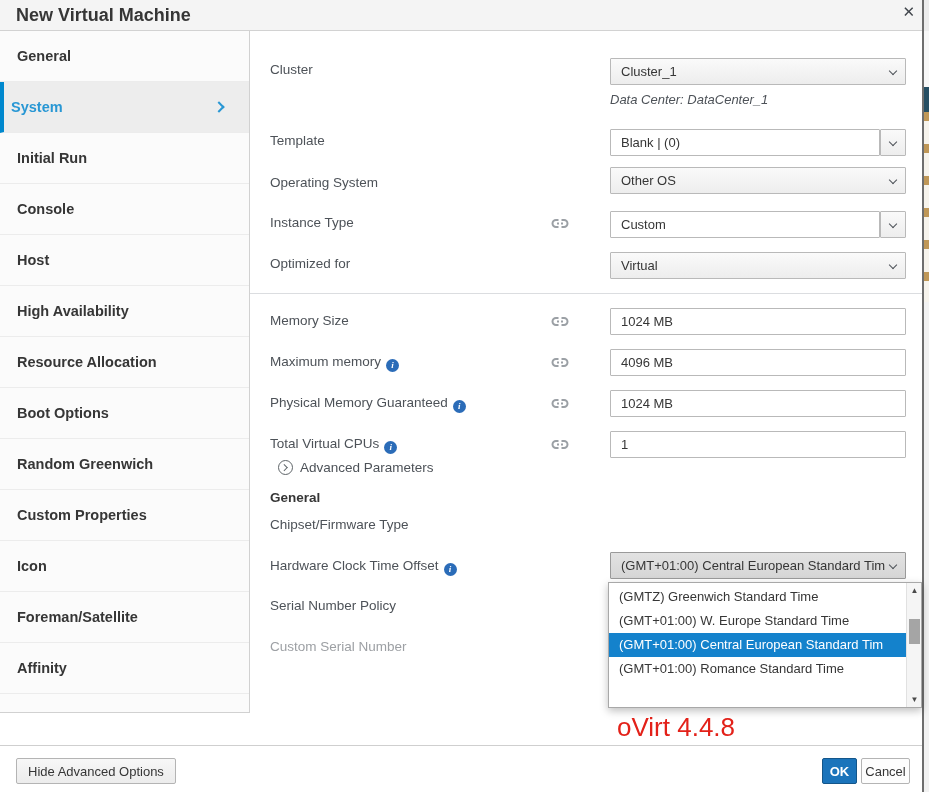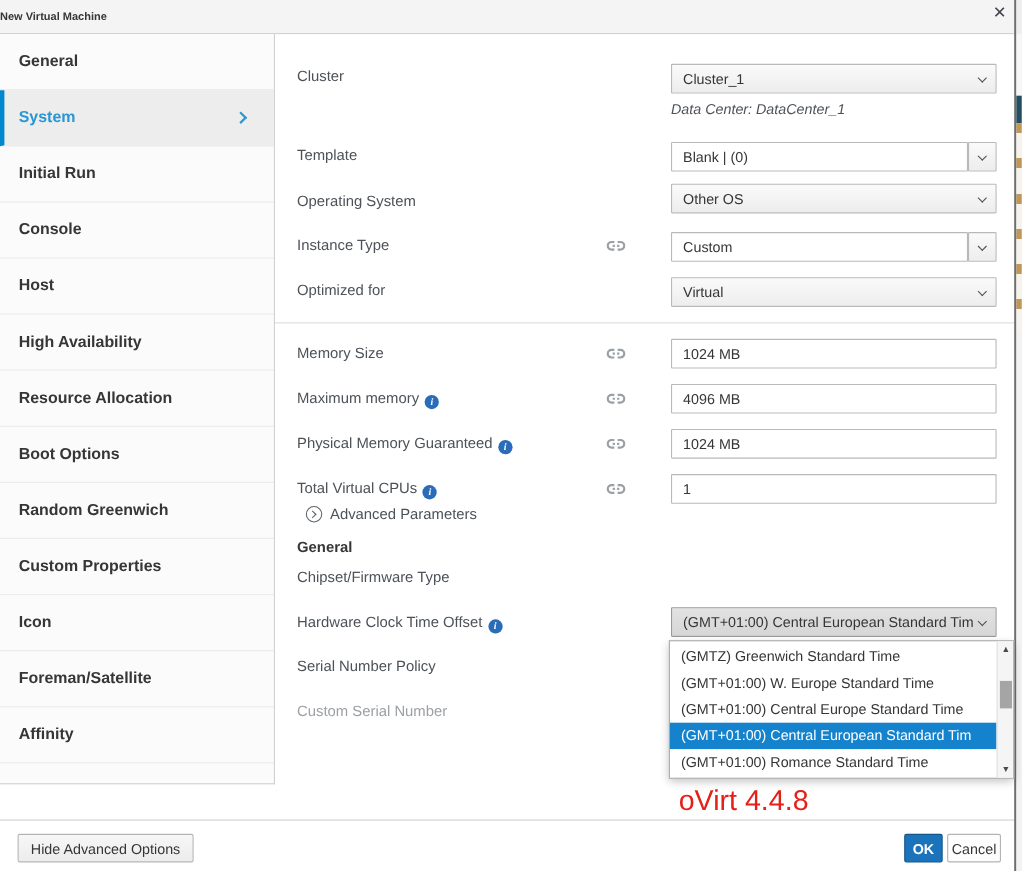--- a/index.html
+++ b/index.html
@@ -3,31 +3,31 @@
 <meta charset="utf-8">
 <style>
   * { margin:0; padding:0; box-sizing:border-box; }
   html,body { width:929px; height:792px; background:#fff;
     font-family:"Liberation Sans","DejaVu Sans",sans-serif; }
   #app { position:relative; width:929px; height:792px; background:#fff; overflow:hidden; }
 
   
   .titlebar { position:absolute; top:0; left:0; width:922px; height:31px;
     background:#f4f4f4; border-bottom:1px solid #d2d2d2; display:flex; align-items:center; }
-  .titlebar .title { font-size:10px; font-weight:bold; color:#363636; }
+  .titlebar .title { font-size:18px; font-weight:bold; color:#363636; padding-left:16px; }
   .close-btn { position:absolute; right:14px; top:3px; font-size:15px; font-weight:bold;
     color:#41464c; cursor:pointer; line-height:18px; }
 
   
   .sidebar { position:absolute; top:31px; left:0; width:250px; height:682px;
     background:#fbfbfb; border-right:1px solid #d1d1d1; border-bottom:1px solid #d1d1d1; }
   .nav-item { position:relative; height:51px; display:flex; align-items:center;
     padding-left:17px; border-bottom:1px solid #ececec; font-size:14.5px; font-weight:bold;
     color:#363636; cursor:pointer; }
-  .nav-item.active { background:#ededed; border-left:4px solid #0088ce; padding-left:13px;
+  .nav-item.active { background:#ededed; border-left:4px solid #0088ce; padding-left:7px;
     color:#2897d4; }
   .nav-chevron { position:absolute; right:26px; top:21px; width:8px; height:8px;
     border-right:2.5px solid #2897d4; border-top:2.5px solid #2897d4; transform:rotate(45deg); }
 
   
   .lbl { position:absolute; left:270px; font-size:13.5px; color:#4d5258; white-space:nowrap; }
   .lbl.disabled { color:#9da0a4; }
   .info-icon { display:inline-block; width:13px; height:13px; border-radius:50%;
     background:#2b6cb8; color:#fff; font-size:9px; font-weight:bold; font-style:italic;
     text-align:center; line-height:13px; margin-left:5px; vertical-align:-2px;
@@ -238,21 +238,20 @@
     <span class="sel-chev"></span>
   </div>
 
   <span class="lbl" style="top:598px">Serial Number Policy</span>
   <span class="lbl disabled" style="top:639px">Custom Serial Number</span>
 
   <div class="dd-panel">
     <div class="dd-options">
       <div class="dd-option">(GMTZ) Greenwich Standard Time</div>
       <div class="dd-option">(GMT+01:00) W. Europe Standard Time</div>
-      <div class="dd-option">(GMT+01:00) Central Europe Standard Time</div>
       <div class="dd-option selected">(GMT+01:00) Central European Standard Tim</div>
       <div class="dd-option">(GMT+01:00) Romance Standard Time</div>
     </div>
     <div class="dd-scroll">
       <div class="dd-arrow up">▲</div>
       <div class="dd-thumb"></div>
       <div class="dd-arrow down">▼</div>
     </div>
   </div>
 

